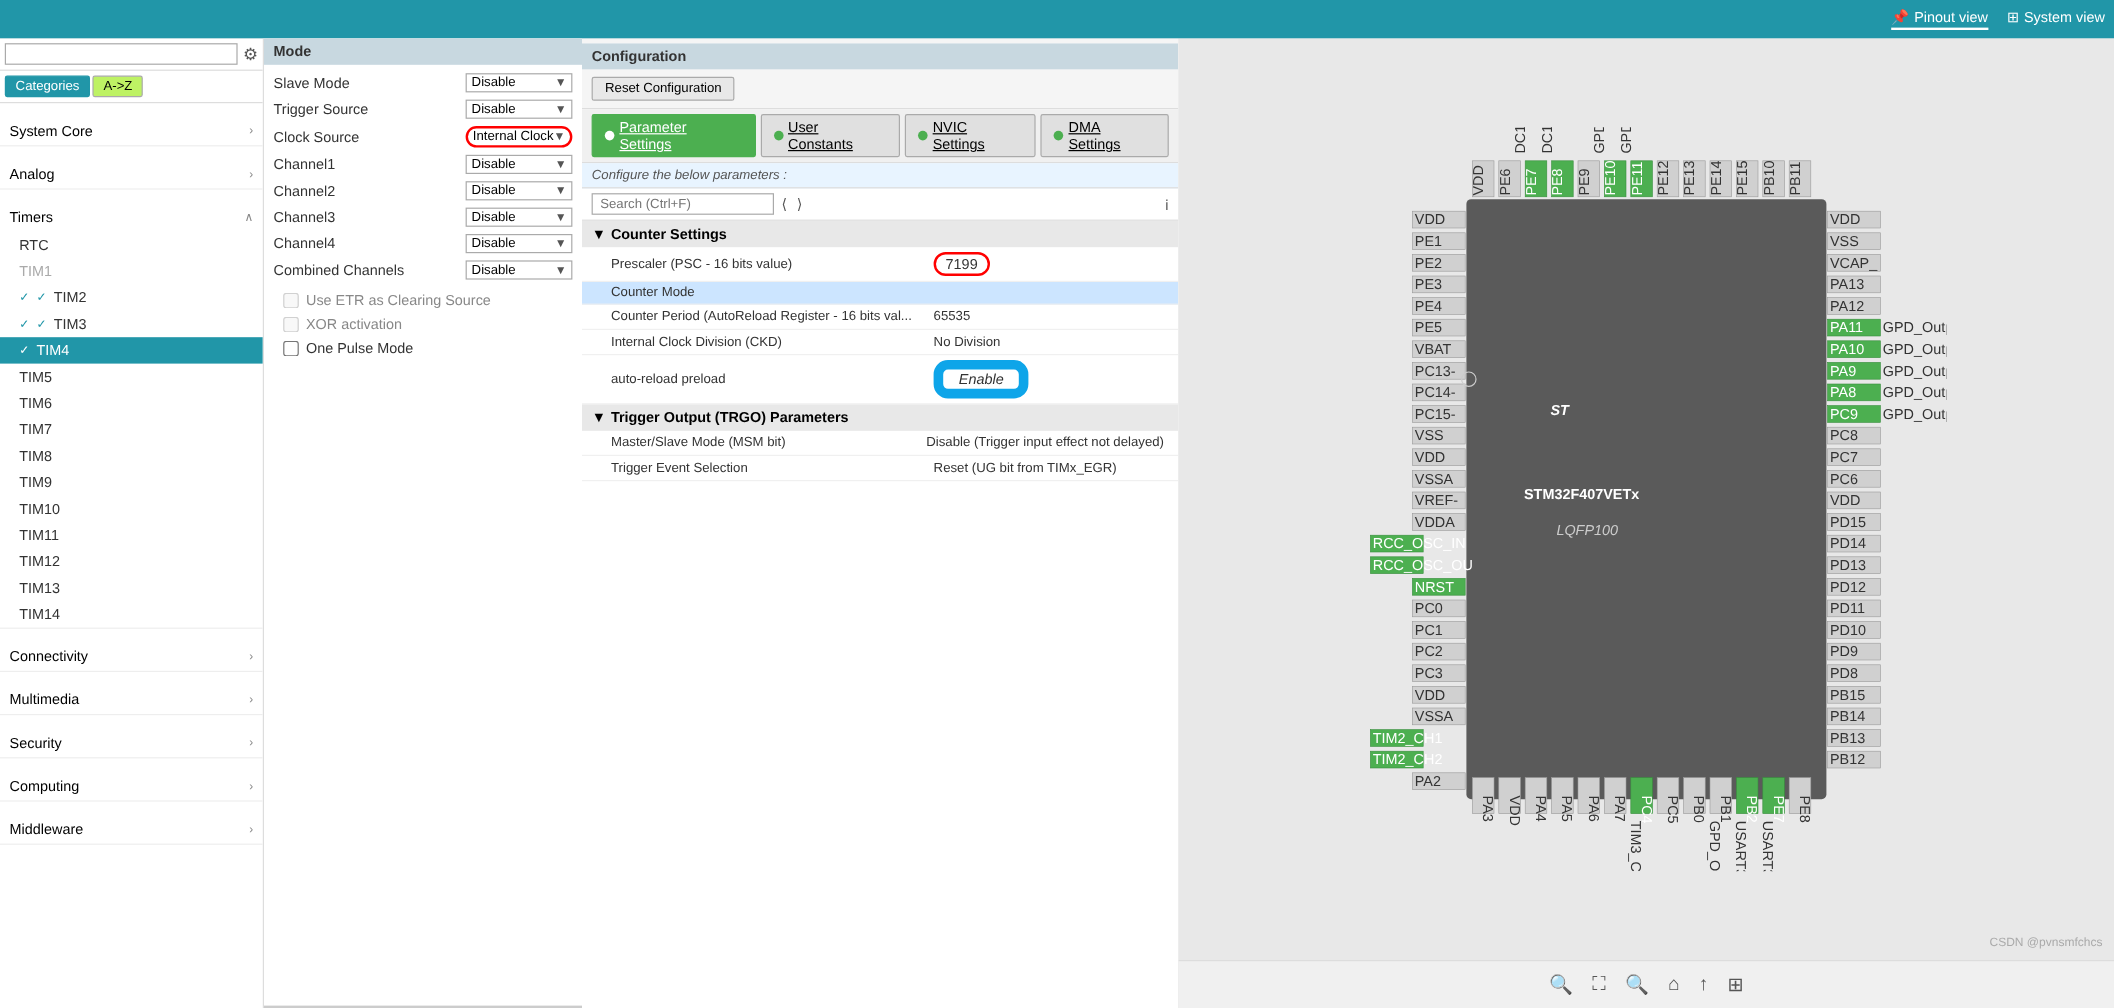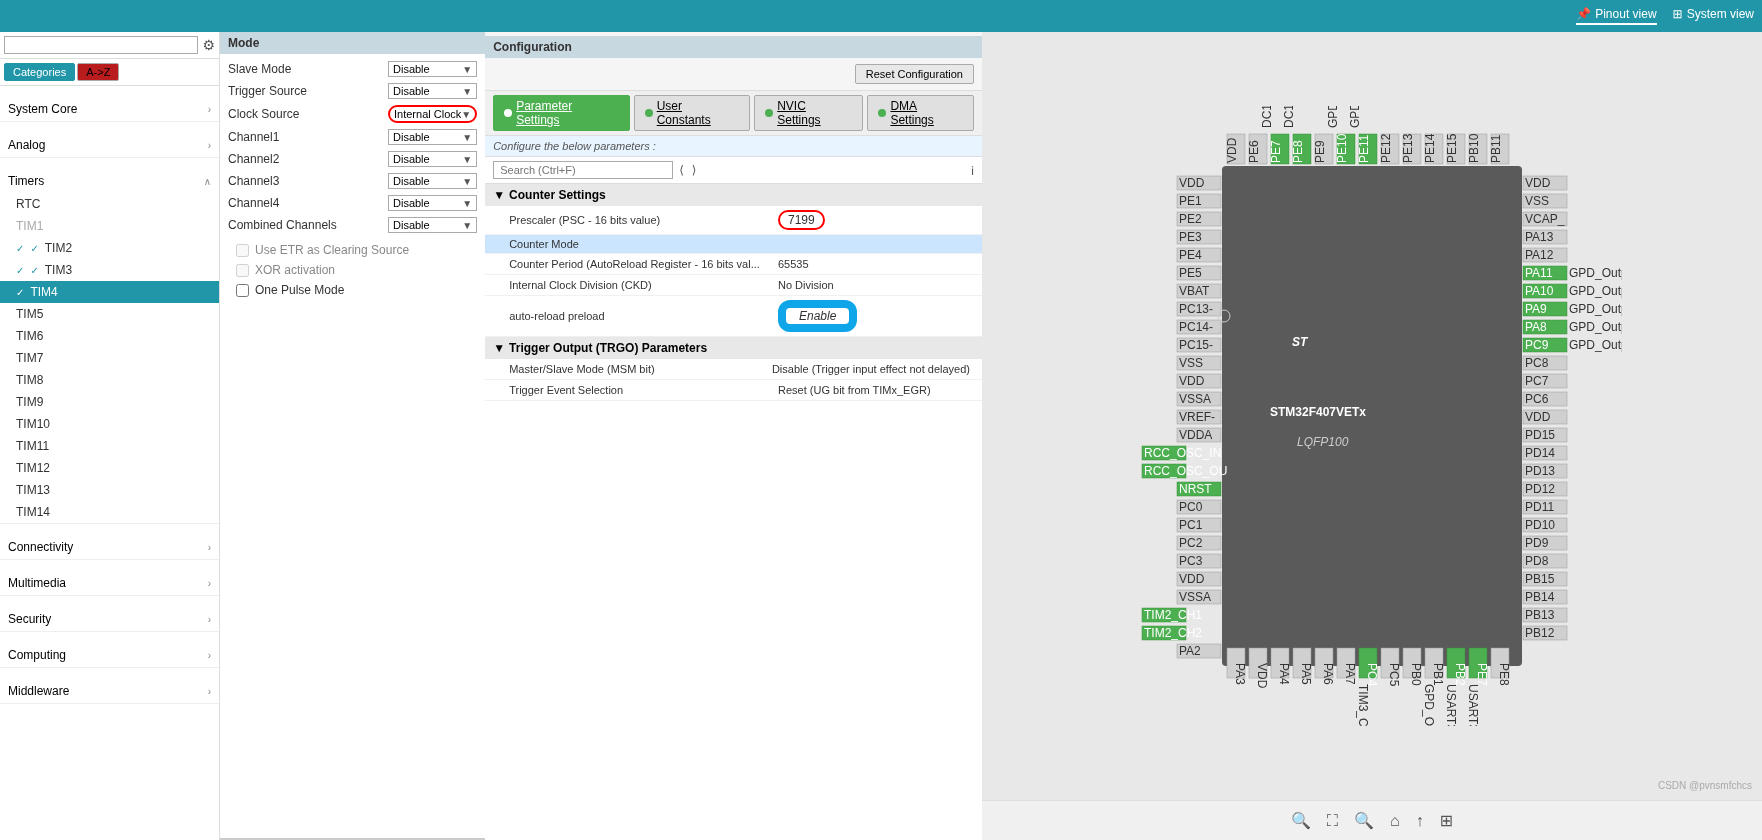--- a/index.html
+++ b/index.html
@@ -13,21 +13,21 @@
     .view-btn.active { border-bottom: 2px solid white; }
     
     .main-layout { display: flex; flex: 1; overflow: hidden; }
     
     
     .sidebar { width: 220px; background: white; border-right: 1px solid #ddd; display: flex; flex-direction: column; overflow-y: auto; }
     .sidebar-top { padding: 4px; display: flex; gap: 4px; align-items: center; border-bottom: 1px solid #ddd; }
     .sidebar-search { flex: 1; border: 1px solid #aaa; padding: 2px 4px; font-size: 11px; }
     .sidebar-gear { font-size: 14px; cursor: pointer; color: #555; }
     .sidebar-tabs { display: flex; gap: 2px; padding: 4px; border-bottom: 1px solid #ddd; }
-    .sidebar-tab { padding: 2px 8px; font-size: 11px; border: 1px solid #aaa; background: #b91c1c; cursor: pointer; border-radius: 2px; }
+    .sidebar-tab { padding: 2px 8px; font-size: 11px; border: 1px solid #aaa; background: #bef264; cursor: pointer; border-radius: 2px; }
     .sidebar-tab.active { background: #2196a8; color: white; border-color: #2196a8; }
     
     .sidebar-section { border-bottom: 1px solid #eee; }
     .sidebar-item { padding: 4px 16px; cursor: pointer; color: #333; display: flex; align-items: center; gap: 4px; }
     .sidebar-item.active { background: #2196a8; color: white; }
     .sidebar-item.checked::before { content: '✓'; color: #2196a8; font-size: 10px; margin-right: 2px; }
     .sidebar-item.disabled { color: #aaa; }
     
     .sidebar-category { padding: 5px 8px; cursor: pointer; font-weight: 500; display: flex; justify-content: space-between; align-items: center; margin-top: 11px; }
     .sidebar-category .arrow { font-size: 10px; color: #888; }
@@ -52,27 +52,27 @@
     .checkbox-label.enabled { color: #333; }
     
     
     .config-section { background: white; margin-top: 4px; flex: 1; display: flex; flex-direction: column; overflow: hidden; }
     .config-tabs { display: flex; gap: 4px; padding: 4px 8px; border-bottom: 1px solid #ddd; background: #f0f0f0; }
     .config-tab { padding: 3px 10px; font-size: 11px; border: 1px solid #aaa; background: #e0e0e0; cursor: pointer; display: flex; align-items: center; gap: 4px; border-radius: 2px; text-decoration: underline; }
     .config-tab.active { background: #4CAF50; color: white; border-color: #4CAF50; }
     .config-tab .dot { width: 8px; height: 8px; border-radius: 50%; background: #4CAF50; }
     .config-tab.active .dot { background: white; }
     
-    .reset-bar { padding: 6px 8px; background: #f5f5f5; border-bottom: 1px solid #ddd; display: flex; gap: 8px; align-items: center; justify-content: flex-end; }
+    .reset-bar { padding: 6px 8px; background: #f5f5f5; border-bottom: 1px solid #ddd; display: flex; gap: 8px; align-items: center; }
     .reset-btn { padding: 3px 10px; border: 1px solid #aaa; background: #e8e8e8; cursor: pointer; font-size: 11px; border-radius: 2px; }
     
     .params-header { padding: 4px 8px; font-size: 11px; color: #555; font-style: italic; background: #e8f4ff; border-bottom: 1px solid #ddd; }
     
     .search-bar { display: flex; align-items: center; gap: 4px; padding: 4px 8px; border-bottom: 1px solid #ddd; }
-    .search-input { border: 1px solid #aaa; padding: 2px 6px; font-size: 11px; width: 180px; }
+    .search-input { border: 1px solid #aaa; padding: 2px 6px; font-size: 11px; width: 152px; }
     .search-icon-btn { color: #555; cursor: pointer; font-size: 12px; padding: 2px; }
     .info-icon { margin-left: auto; color: #555; cursor: pointer; }
     
     .params-table { flex: 1; overflow-y: auto; }
     .param-group-header { display: flex; align-items: center; gap: 4px; padding: 4px 8px; background: #e8e8e8; cursor: pointer; font-weight: bold; font-size: 11px; }
     .param-row { display: flex; align-items: center; padding: 3px 8px 3px 24px; border-bottom: 1px solid #f0f0f0; }
     .param-row.highlighted { background: #cce5ff; }
     .param-name { flex: 1; font-size: 11px; color: #333; }
     .param-value { min-width: 200px; font-size: 11px; color: #333; padding: 1px 4px; }
     

